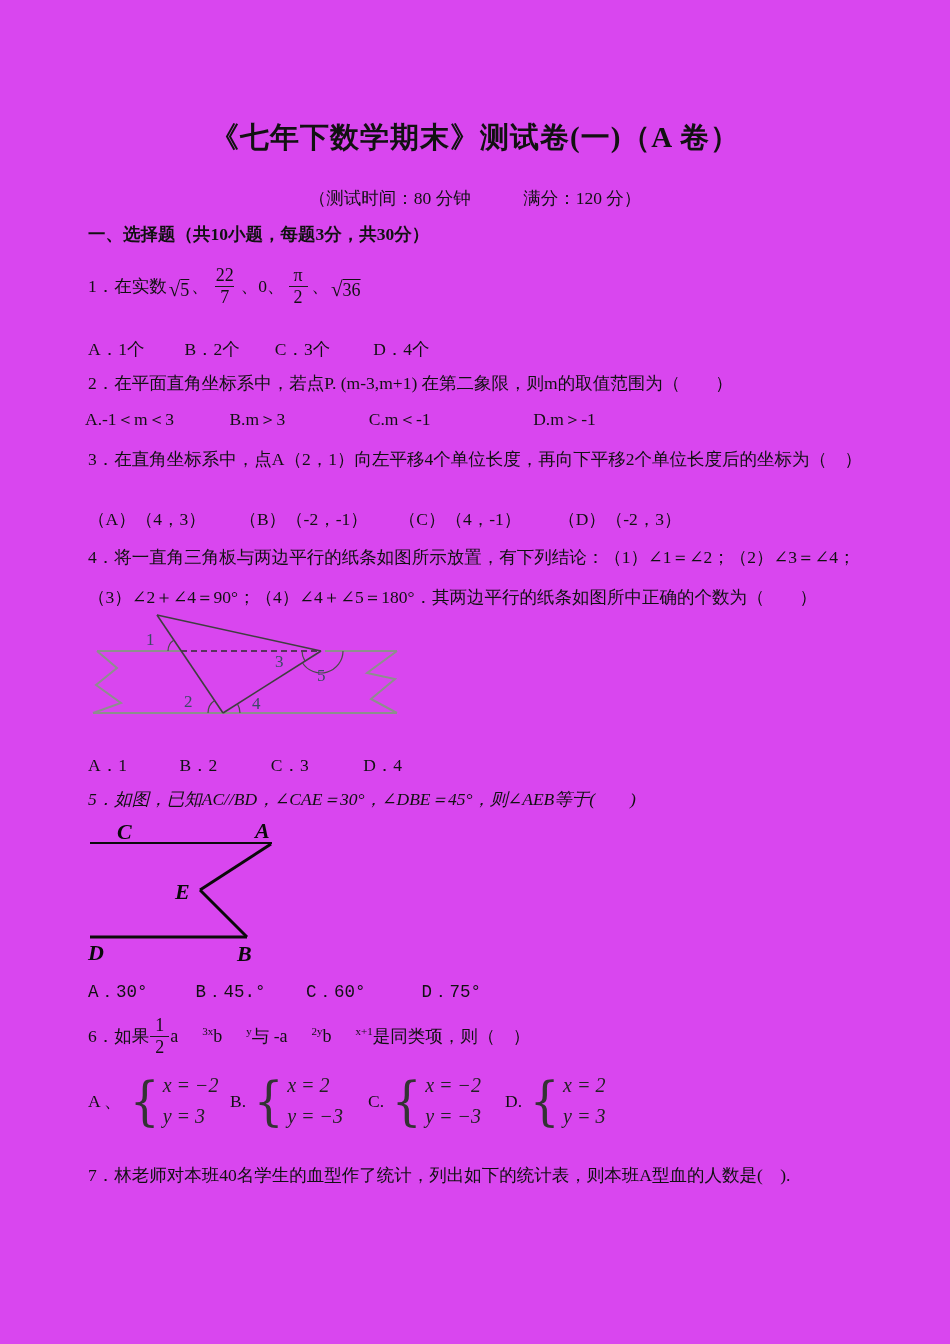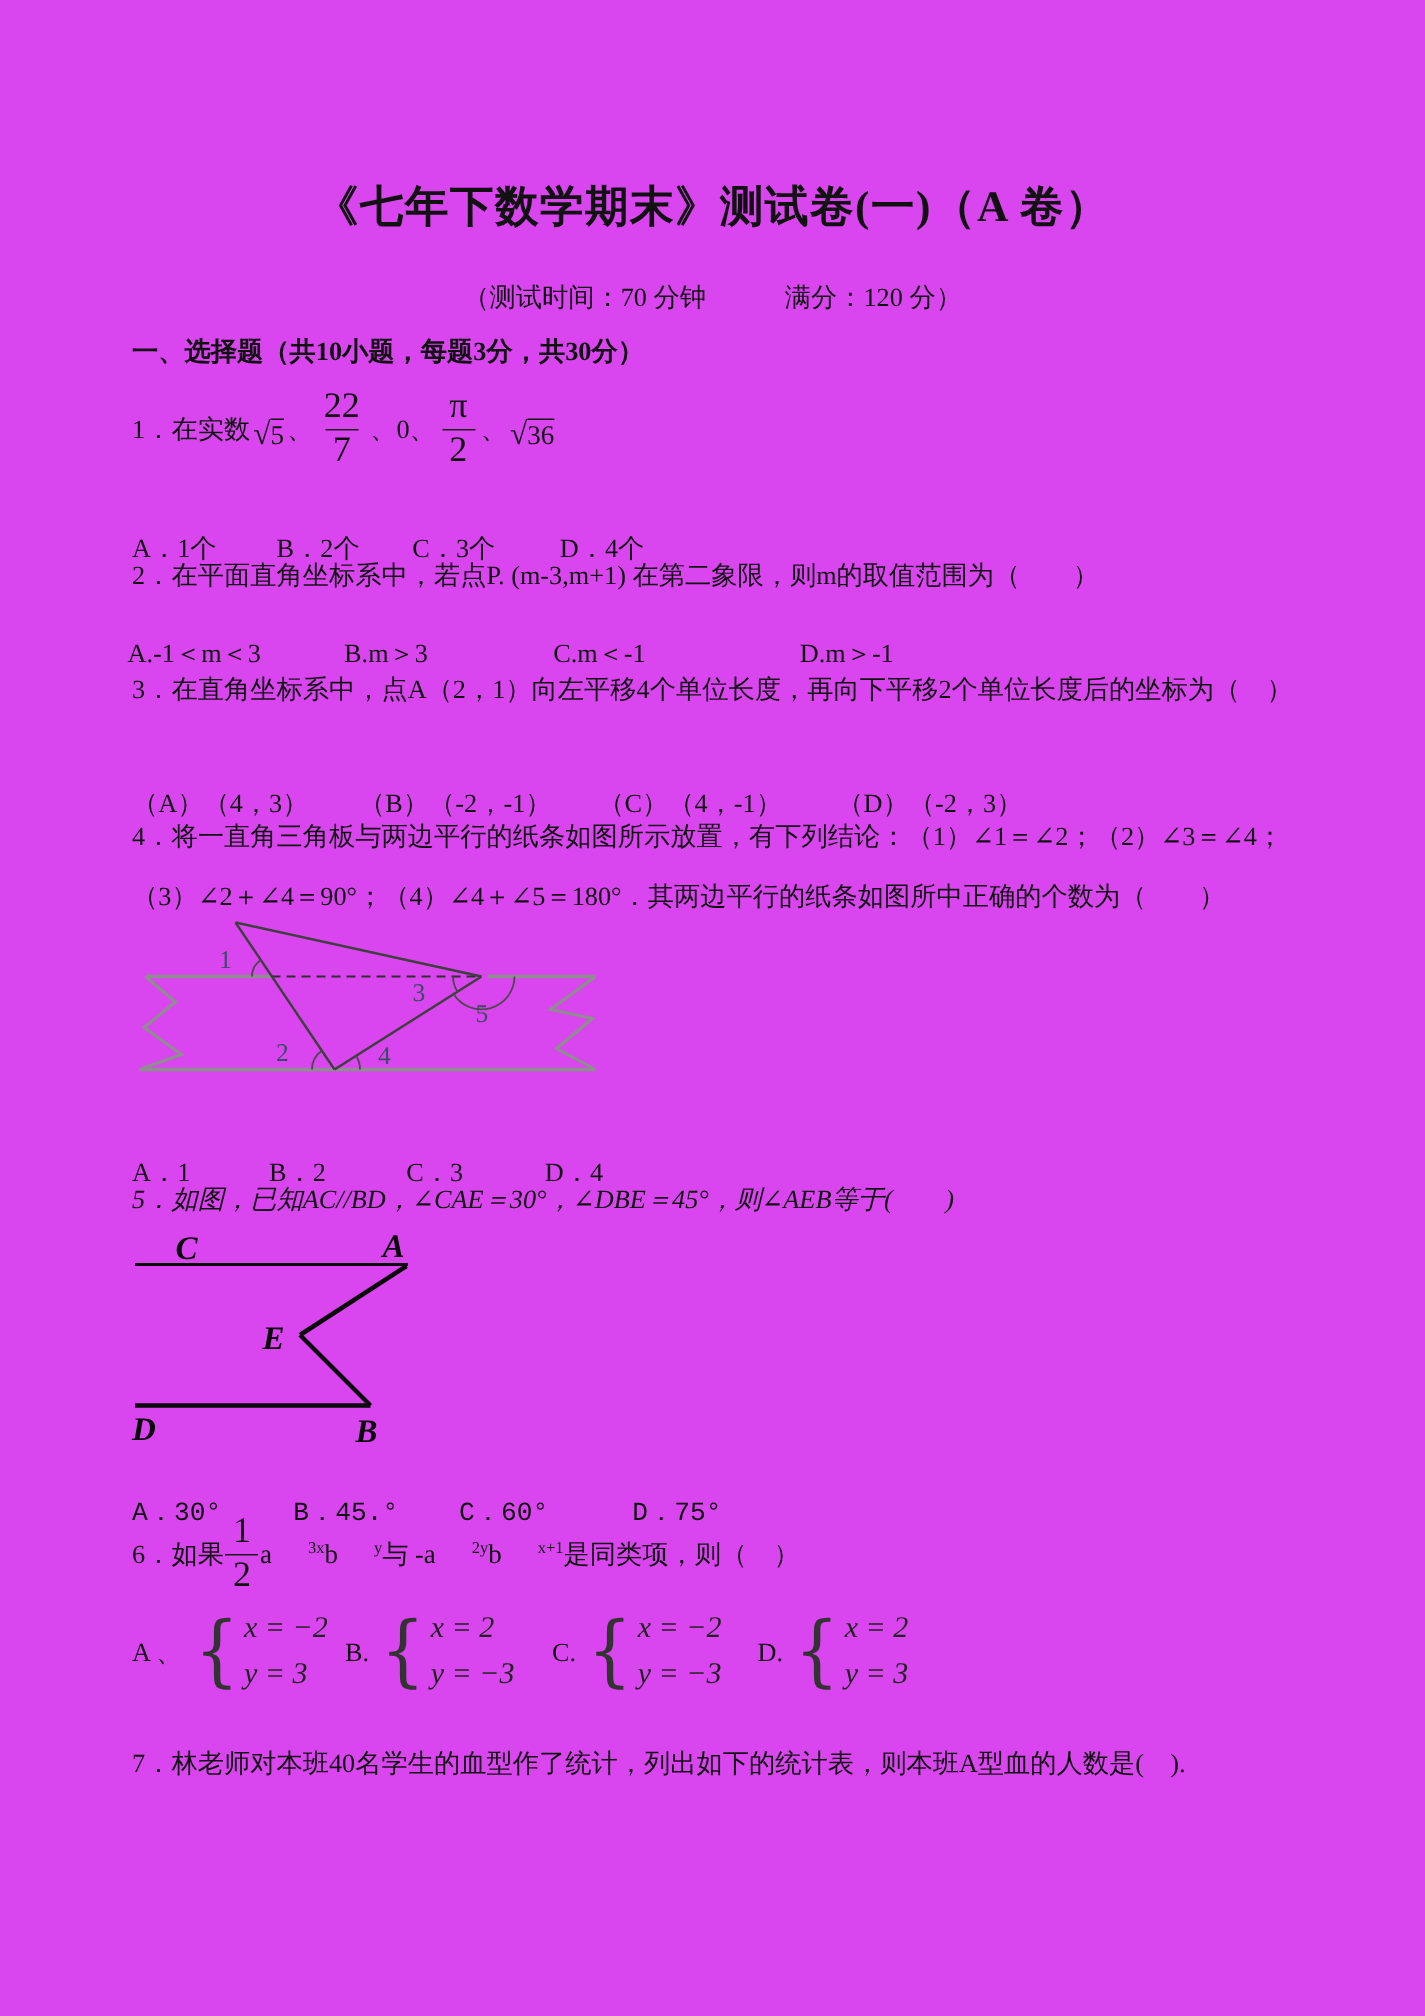--- a/index.html
+++ b/index.html
@@ -7,23 +7,23 @@
     position:relative;width:950px;height:1344px;background:#d946ef;overflow:hidden;
     font-family:"Liberation Serif","DejaVu Serif",serif;color:#111;
   }
   .abs{position:absolute;}
   .title{width:950px;text-align:center;font-size:29px;font-weight:bold;letter-spacing:1px;white-space:nowrap;}
   .subtitle{width:950px;text-align:center;font-size:17.5px;white-space:nowrap;}
   .section{left:88px;font-size:17.5px;font-weight:bold;white-space:nowrap;}
   .stem{left:88px;font-size:17.5px;white-space:nowrap;}
   .mathrow{display:flex;align-items:center;}
   .opts{left:88px;font-size:17.5px;white-space:nowrap;}
-  .opts span{display:inline-block;margin-top:16px;}
+  .opts span{display:inline-block;}
   
-  .frac{display:inline-flex;flex-direction:column;align-items:center;vertical-align:middle;margin:0 4px;font-size:24px;line-height:1.15;}
+  .frac{display:inline-flex;flex-direction:column;align-items:center;vertical-align:middle;margin:0 4px;font-size:18px;line-height:1.15;}
   .frac .fn{display:block;padding:0 3px;}
   .frac .fd{display:block;border-top:1.5px solid #1a1a1a;padding:0 5px;}
   
   .sqrt{white-space:nowrap;display:inline-block;margin:0 2px;position:relative;top:3px;}
   .sqrt .rad{font-size:21px;}
   .sqrt .sqv{text-decoration:overline;font-size:18px;}
   
   .mono{font-size:18px;}
   .mono sup{font-size:11px;line-height:0;margin-left:24px;}
   
@@ -36,21 +36,21 @@
   svg text.anglbl{font-family:"Liberation Serif",serif;font-size:17px;fill:#3c4a66;}
   svg text.ptlbl{font-family:"Liberation Serif",serif;font-size:22px;font-weight:bold;font-style:italic;fill:#0a0a0a;}
 </style>
 </head>
 <body>
 
 <div class="page">
 
   <h1 class="abs title" style="top:118px;left:0;margin:0;">《七年下数学期末》测试卷(一)（A 卷）</h1>
 
-  <div class="abs subtitle" style="top:186px;left:0;">（测试时间：70 分钟　　　满分：120 分）</div>
+  <div class="abs subtitle" style="top:186px;left:0;">（测试时间：80 分钟　　　满分：120 分）</div>
 
   <div class="abs section" style="top:222px;">一、选择题（共10小题，每题3分，共30分）</div>
 
   <div class="abs stem mathrow" style="top:258px;height:56px;">
     <span>1．在实数</span>
     <span class="sqrt"><span class="rad">√</span><span class="sqv">5</span></span>
     <span>、</span>
     <span class="frac">
         <span class="fn">22</span>
         <span class="fd">7</span>

